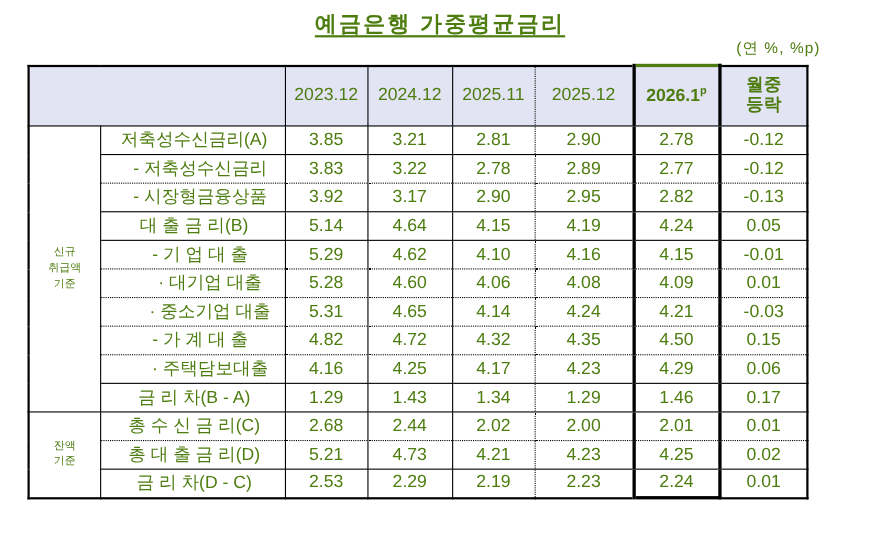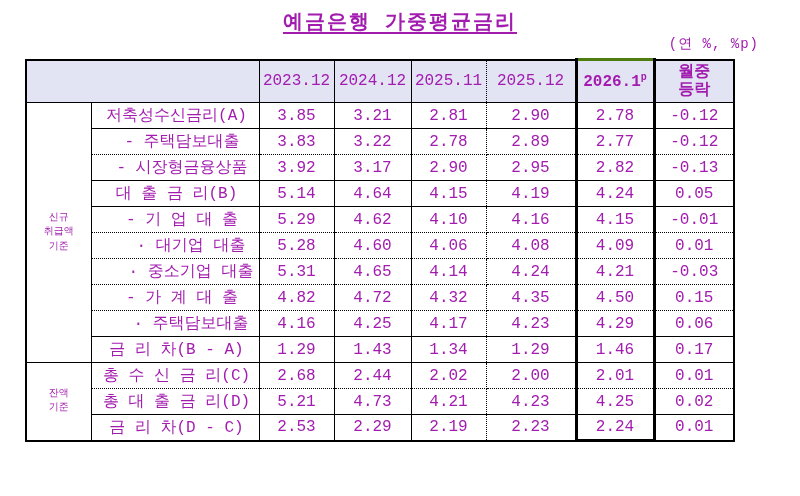--- a/index.html
+++ b/index.html
@@ -1,28 +1,28 @@
 <!DOCTYPE html>
 <html><head>
 <meta charset="utf-8">
 <style>
   html,body{margin:0;padding:0;background:#fff;}
   body{width:800px;height:496px;overflow:hidden;}
-  .page{position:relative;width:800px;height:496px;background:#fff;color:#a21caf;
-        font-family:Liberation Mono, monospace;}
+  .page{position:relative;width:800px;height:496px;background:#fff;color:#4d7c0f;
+        font-family:Liberation Sans, sans-serif;}
   .title{position:absolute;top:8px;left:0;width:800px;text-align:center;}
   .title-text{font-size:20px;font-weight:bold;letter-spacing:2px;
               text-decoration:underline;text-underline-offset:4px;}
-  .unit-note{position:absolute;top:35px;right:41px;font-size:14px;letter-spacing:1px;}
+  .unit-note{position:absolute;top:35px;right:54px;font-size:14px;letter-spacing:1px;}
   table.rates{position:absolute;top:58px;left:25px;width:708px;
               border-collapse:collapse;table-layout:fixed;
               border:2px solid #000;}
   th,td{border-right:1px solid #000;border-bottom:1px solid #000;
         padding:0;font-weight:normal;font-size:16px;}
-  thead tr{height:43px;padding-left:20px;}
+  thead tr{height:55px;padding-left:20px;}
   tbody tr{height:26px;}
   thead th{text-align:center;}
   td.num,th.num{text-align:center;}
   td.label{text-align:center;padding-left:3px;white-space:nowrap;overflow:hidden;}
   td.lvl1{padding-left:14px;}
   td.lvl2{padding-left:32px;}
   td.group{text-align:center;font-size:10px;white-space:pre-line;line-height:1.45;}
   th.multiline{white-space:pre-line;line-height:1.15;}
   .bold{font-weight:bold;}
   th sup{font-size:10px;font-weight:bold;line-height:0;}
@@ -78,21 +78,21 @@
 기준</td>
           <td class="label lvl0">저축성수신금리(A)</td>
           <td class="num c0">3.85</td>
           <td class="num c1">3.21</td>
           <td class="num c2">2.81</td>
           <td class="num c3">2.90</td>
           <td class="num c4">2.78</td>
           <td class="num c5">-0.12</td>
         </tr>
         <tr class="r-dotted">
-          <td class="label lvl1">- 주택담보대출</td>
+          <td class="label lvl1">- 저축성수신금리</td>
           <td class="num c0">3.83</td>
           <td class="num c1">3.22</td>
           <td class="num c2">2.78</td>
           <td class="num c3">2.89</td>
           <td class="num c4">2.77</td>
           <td class="num c5">-0.12</td>
         </tr>
         <tr class="r-solid">
           <td class="label lvl1">- 시장형금융상품</td>
           <td class="num c0">3.92</td>

